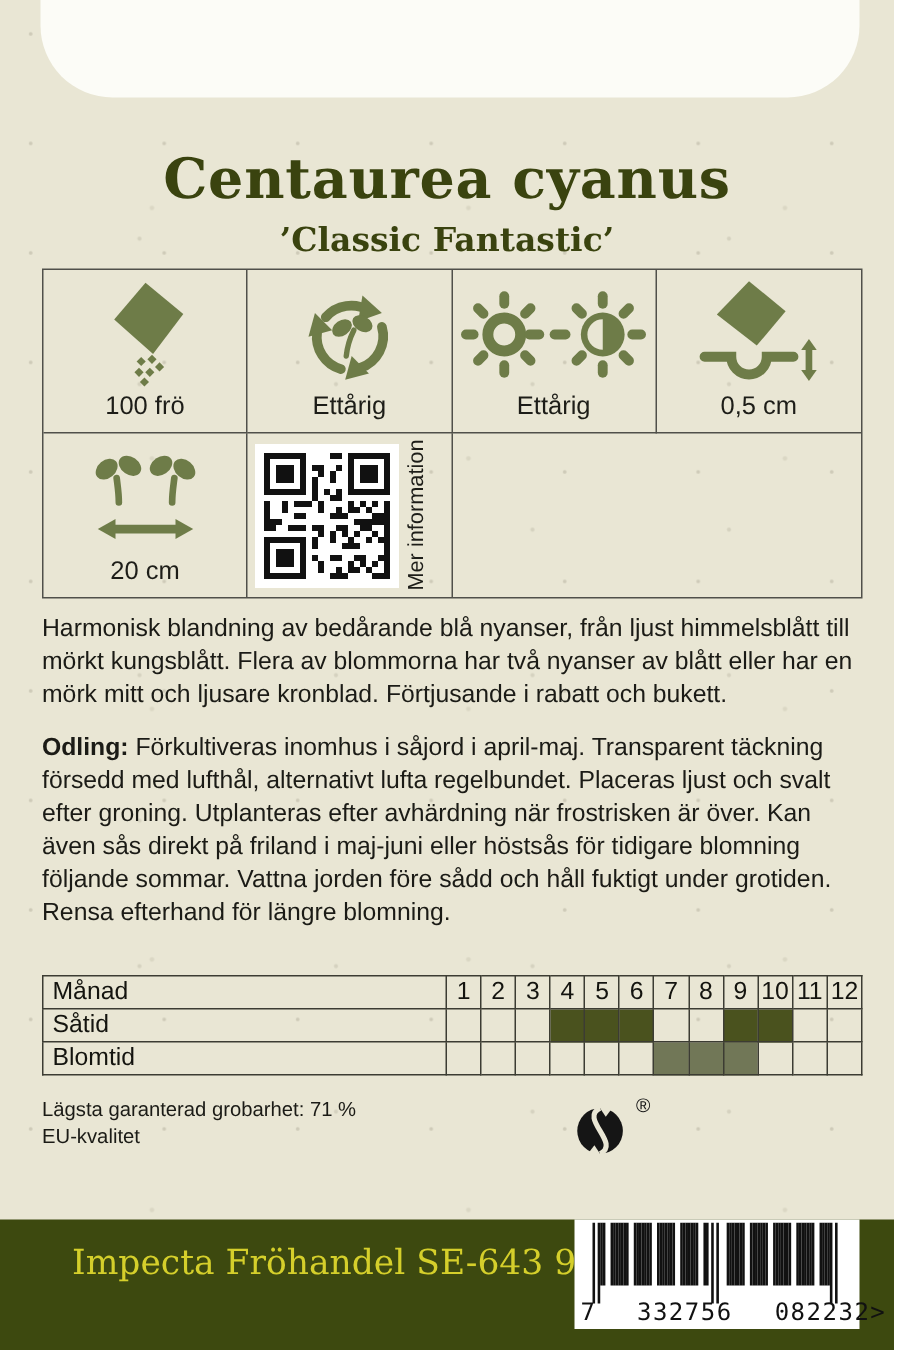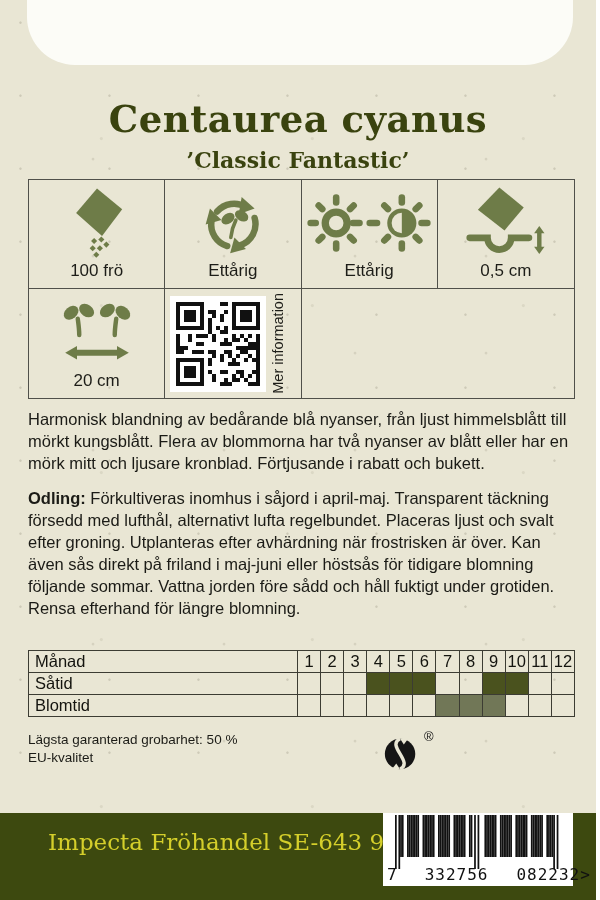--- a/index.html
+++ b/index.html
@@ -344,21 +344,21 @@
           <td class="mcell" style="background: rgb(113, 119, 87);"></td>
           <td class="mcell" style="background: rgb(113, 119, 87);"></td>
           <td class="mcell"></td>
           <td class="mcell"></td>
           <td class="mcell"></td>
         </tr>
   </tbody>
     </table>
 
   <div class="legal">
-    <div>Lägsta garanterad grobarhet: 50 %</div>
+    <div>Lägsta garanterad grobarhet: 71 %</div>
     <div>EU-kvalitet</div>
   </div>
 
   <div class="greendot">
     <svg width="38" height="40" viewBox="0 0 40 42">
       <circle cx="19" cy="22" r="16" fill="#151515"></circle>
       <path d="M19 6 C 4 13 34 31 19 38" stroke="#e9e6d4" stroke-width="3.6" fill="none"></path>
       <path d="M19 6 L29 4 L23 12 Z" fill="#e9e6d4"></path>
       <path d="M19 38 L9 40 L15 32 Z" fill="#e9e6d4"></path>
     </svg>

